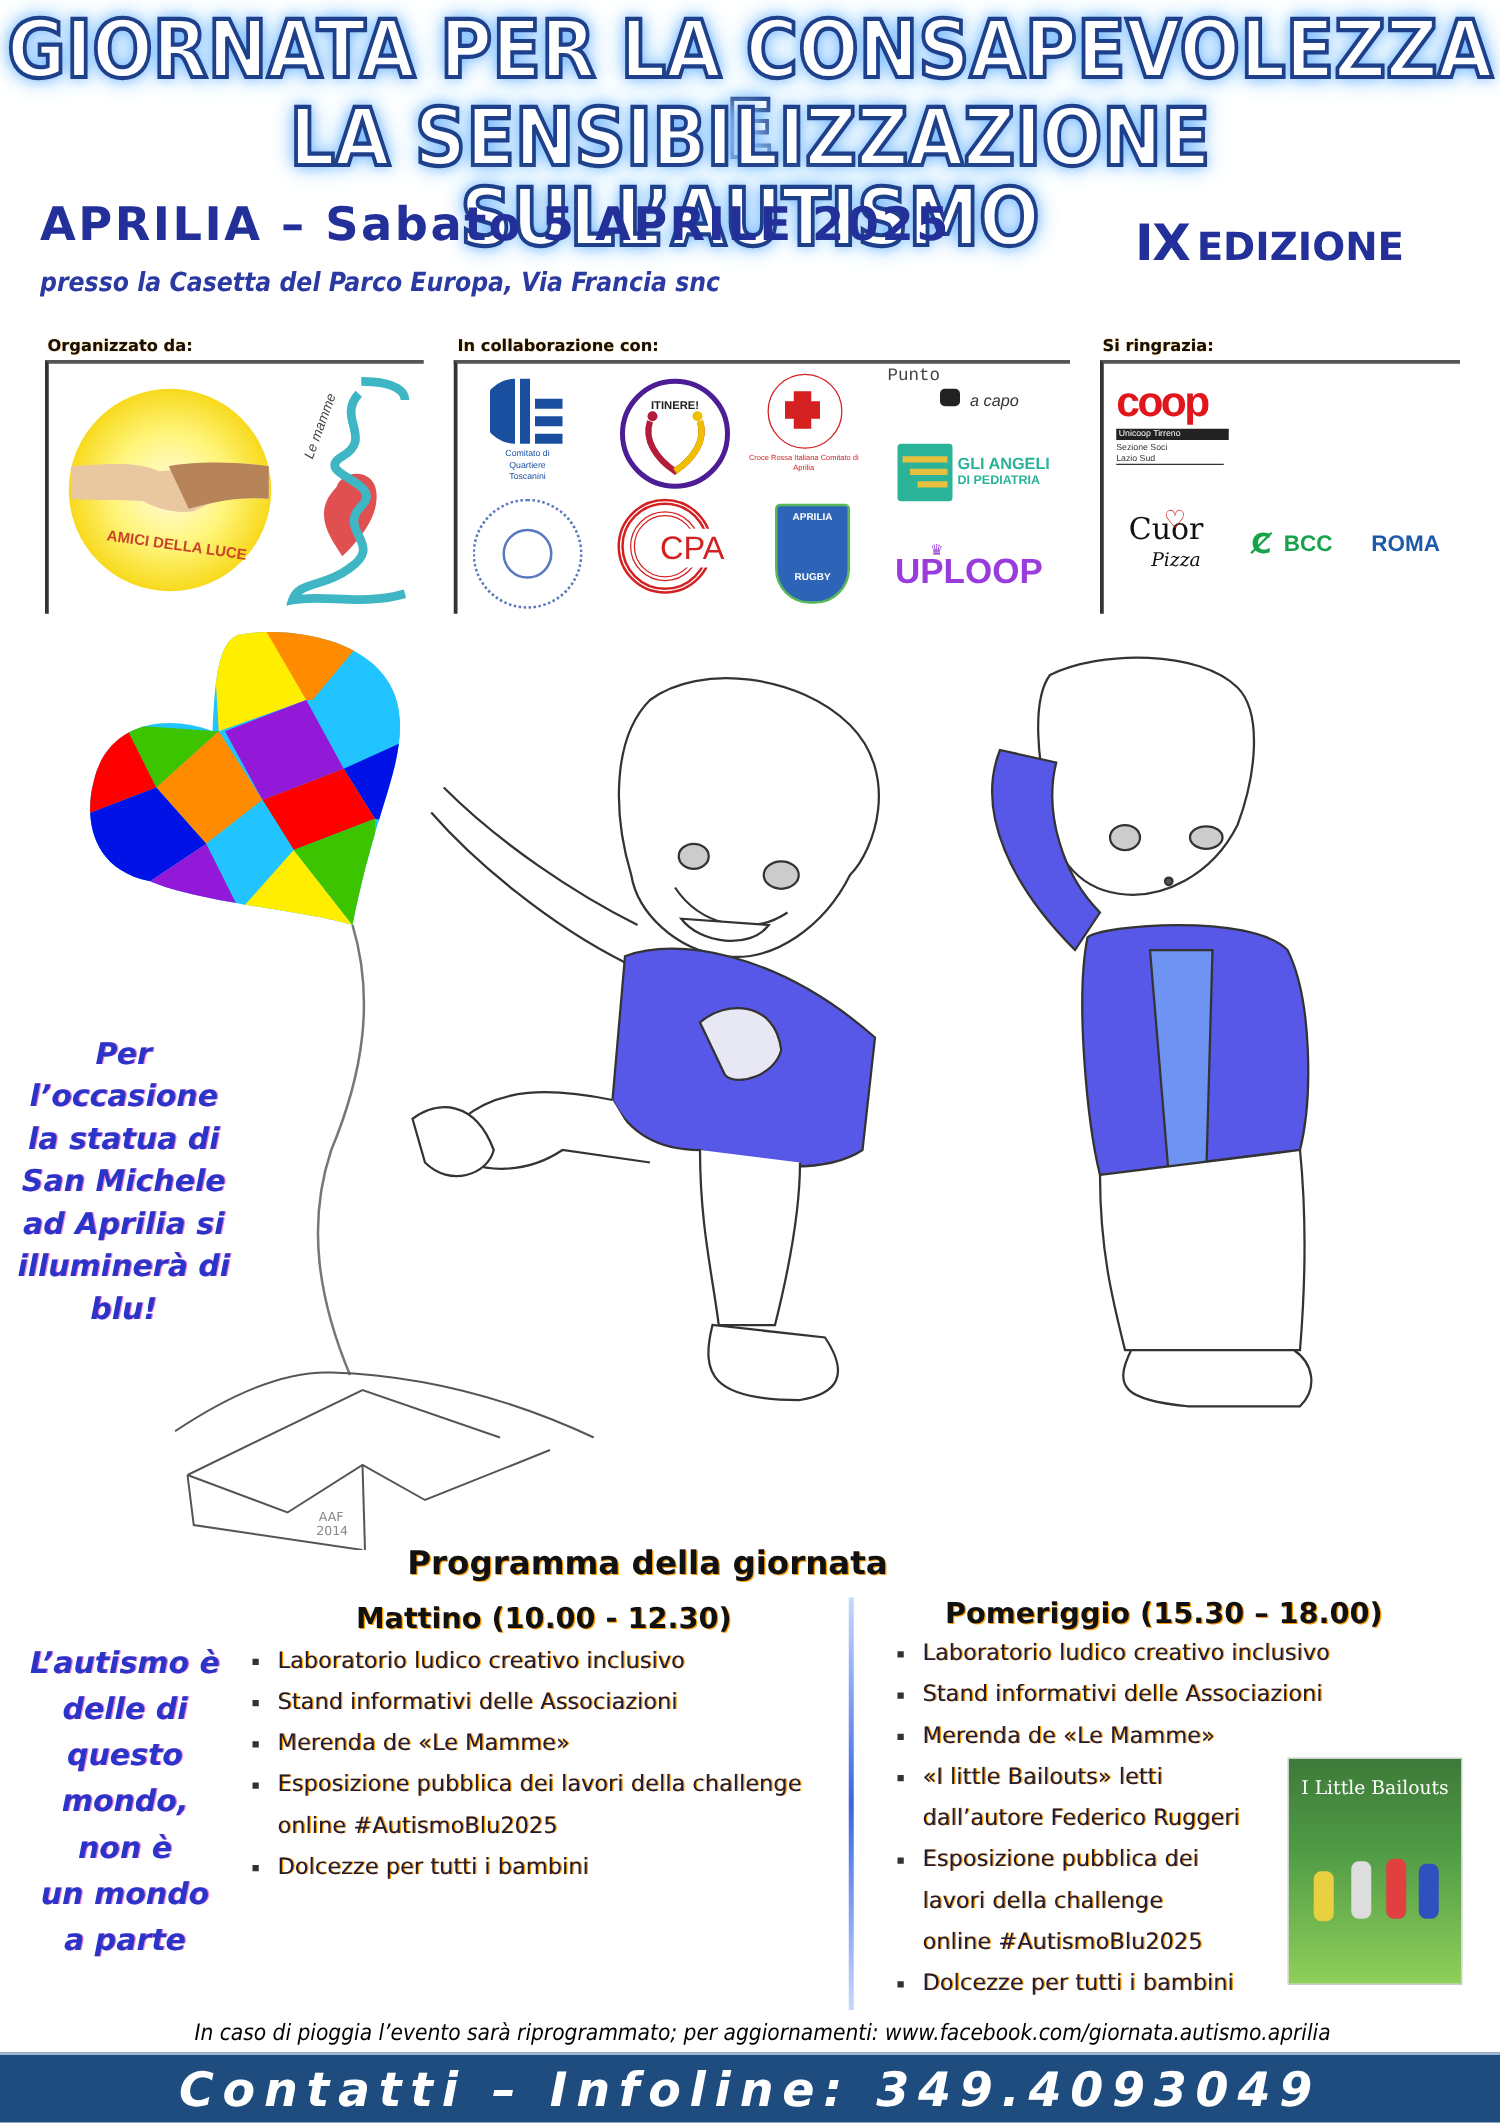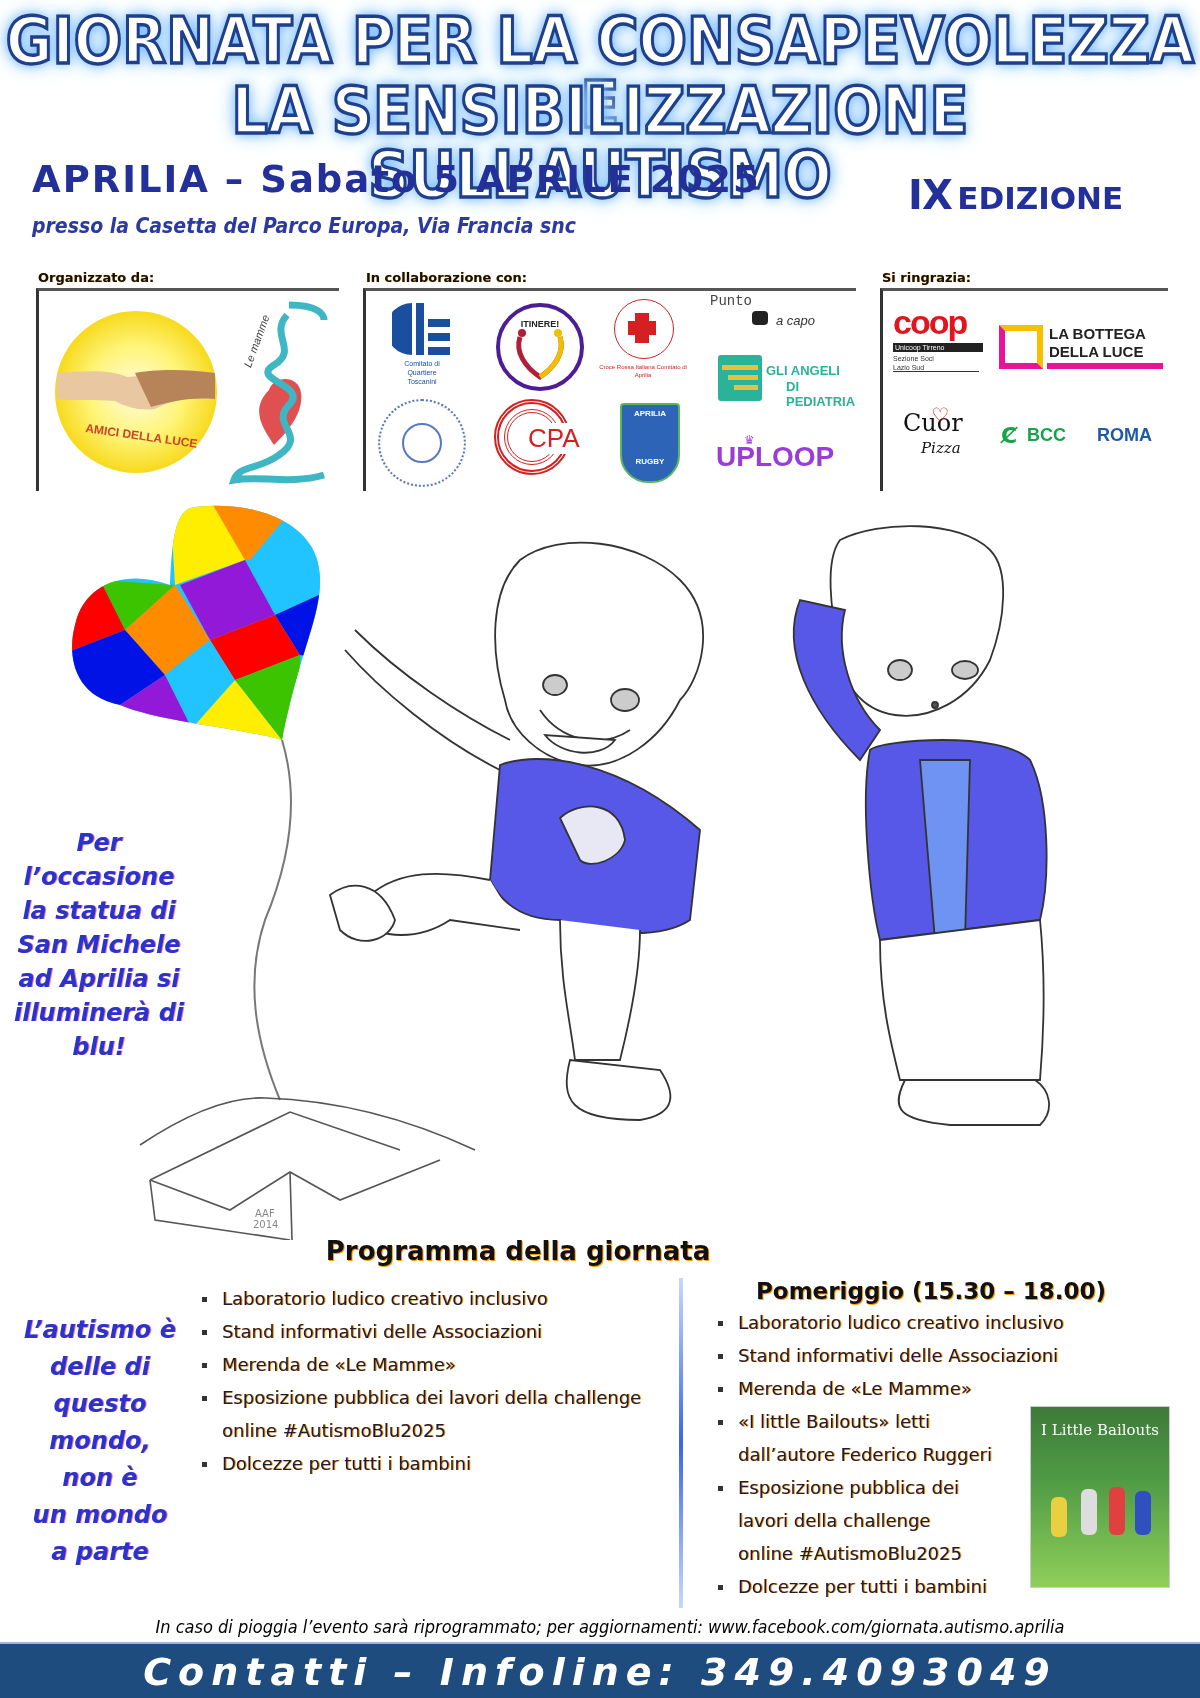--- a/index.html
+++ b/index.html
@@ -109,21 +109,21 @@
     <div class="logo-text" style="left:66px;top:20px;font-size:13px;font-style:italic;color:#333;">a capo</div>
   </div>
 
   <div class="abs" style="left:352px;top:64px;width:125px;height:50px;">
     <div style="position:absolute;left:0;top:0;width:44px;height:46px;background:#2bb39a;border-radius:3px;">
       <div style="position:absolute;left:4px;top:10px;width:36px;height:5px;background:#e8c040;"></div>
       <div style="position:absolute;left:10px;top:20px;width:30px;height:5px;background:#e8c040;"></div>
       <div style="position:absolute;left:16px;top:30px;width:24px;height:5px;background:#e8c040;"></div>
     </div>
     <div class="logo-text" style="left:48px;top:8px;font-size:13px;font-weight:bold;color:#2bb39a;">GLI ANGELI</div>
-    <div class="logo-text" style="left:48px;top:24px;font-size:13px;font-weight:bold;color:#2bb39a;margin-left:20px;">DI PEDIATRIA</div>
+    <div class="logo-text" style="left:48px;top:24px;font-size:10px;font-weight:bold;color:#2bb39a;">DI PEDIATRIA</div>
   </div>
 
   <div class="abs" style="left:12px;top:108px;width:84px;height:84px;border-radius:50%;border:2px dotted #5a78c0;">
     <div style="position:absolute;left:22px;top:22px;width:36px;height:36px;border-radius:50%;border:2px solid #5a78c0;"></div>
   </div>
 
   <div class="abs" style="left:128px;top:108px;width:90px;height:84px;">
     <div style="position:absolute;left:0;top:0;width:76px;height:76px;border-radius:50%;border:5px double #d42020;box-sizing:border-box;"></div>
     <div style="position:absolute;left:10px;top:10px;width:56px;height:56px;border-radius:50%;border:4px double #d42020;box-sizing:border-box;"></div>
     <div class="logo-text" style="left:34px;top:24px;font-size:26px;color:#d42020;background:#fff;">CPA</div>
@@ -143,26 +143,20 @@
 <div class="abs sec-label" style="left:882px;top:270px;">Si ringrazia:</div>
 <div class="sec-box" style="left:880px;top:288px;width:285px;height:200px;">
 
   <div class="abs" style="left:10px;top:14px;width:90px;height:80px;">
     <div class="logo-text" style="font-size:34px;font-weight:bold;color:#e1161c;line-height:34px;letter-spacing:-2px;">coop</div>
     <div class="logo-text" style="top:38px;width:86px;font-size:7px;color:#fff;background:#222;padding:1px 2px;">Unicoop Tirreno</div>
     <div class="logo-text" style="top:50px;font-size:7px;color:#333;">Sezione Soci</div>
     <div class="logo-text" style="top:59px;font-size:7px;color:#333;border-bottom:1px solid #333;width:86px;">Lazio Sud</div>
   </div>
 
-  <div class="abs" style="left:116px;top:32px;width:168px;height:50px;">
-    <div style="position:absolute;left:0;top:2px;width:44px;height:44px;border:6px solid #e8139a;border-right-color:#f5c000;border-top-color:#f5c000;box-sizing:border-box;"></div>
-    <div class="logo-text" style="left:50px;top:2px;font-size:15px;font-weight:bold;color:#222;">LA BOTTEGA</div>
-    <div class="logo-text" style="left:50px;top:20px;font-size:15px;font-weight:bold;color:#222;">DELLA LUCE</div>
-    <div style="position:absolute;left:48px;top:40px;width:116px;height:6px;background:#e8139a;"></div>
-  </div>
 
   <div class="abs" style="left:20px;top:112px;width:70px;height:70px;">
     <div class="logo-text" style="left:0;top:6px;font-size:24px;font-family:'DejaVu Serif', serif;color:#111;">Cuor</div>
     <div class="logo-text" style="left:18px;top:36px;font-size:15px;font-style:italic;font-family:'DejaVu Serif', serif;color:#111;">Pizza</div>
     <span style="position:absolute;left:28px;top:0;font-size:20px;color:#d42020;">♡</span>
   </div>
 
   <div class="abs" style="left:118px;top:130px;width:165px;height:30px;">
     <span style="position:absolute;left:0;top:2px;font-size:22px;color:#17a34a;font-weight:bold;">Ȼ</span>
     <div class="logo-text" style="left:26px;top:4px;font-size:18px;font-weight:bold;color:#17a34a;">BCC</div>
@@ -252,20 +246,21 @@
   <div>L’autismo è</div>
   <div>delle di</div>
   <div>questo</div>
   <div>mondo,</div>
   <div>non è</div>
   <div>un mondo</div>
   <div>a parte</div>
 </div>
 
 <div class="abs" style="left:200px;top:1282px;width:470px;">
+  <div class="col-title" style="text-align:center;margin-bottom:4px;">Mattino (10.00 - 12.30)</div>
   <ul class="prog-list">
     <li>Laboratorio ludico creativo inclusivo</li>
     <li>Stand informativi delle Associazioni</li>
     <li>Merenda de «Le Mamme»</li>
     <li>Esposizione pubblica dei lavori della challenge online #AutismoBlu2025</li>
     <li>Dolcezze per tutti i bambini</li>
   </ul>
 </div>
 
 <div class="divider-v"></div>

